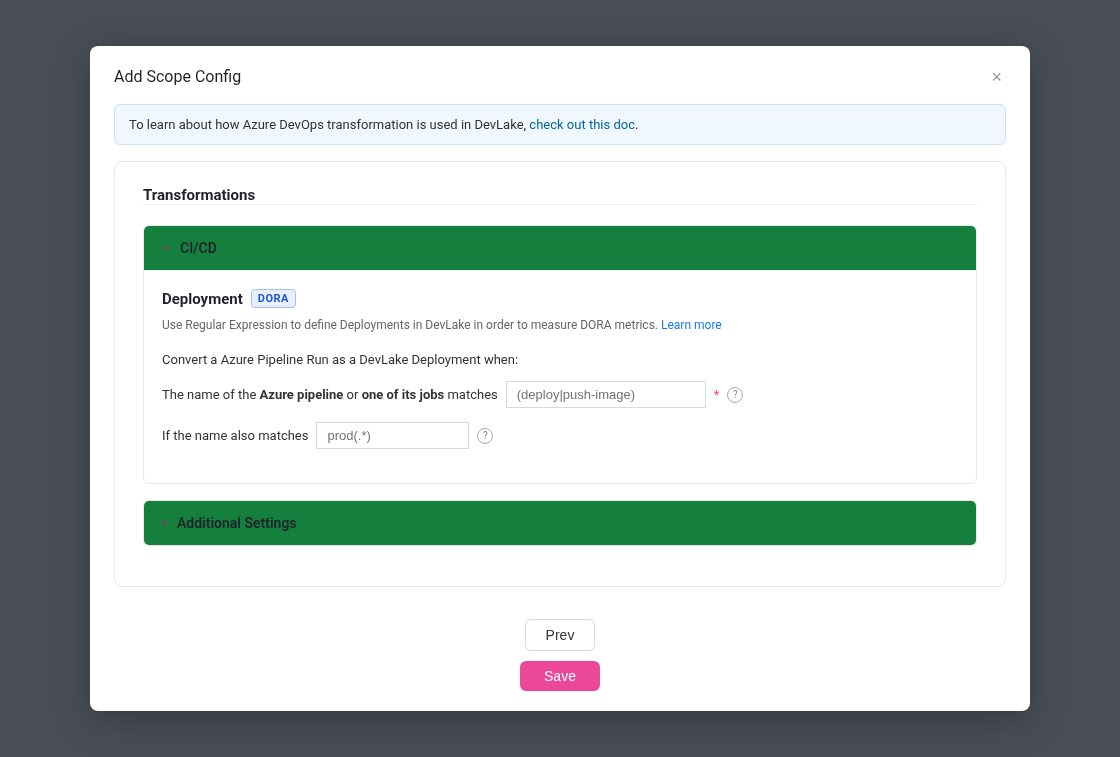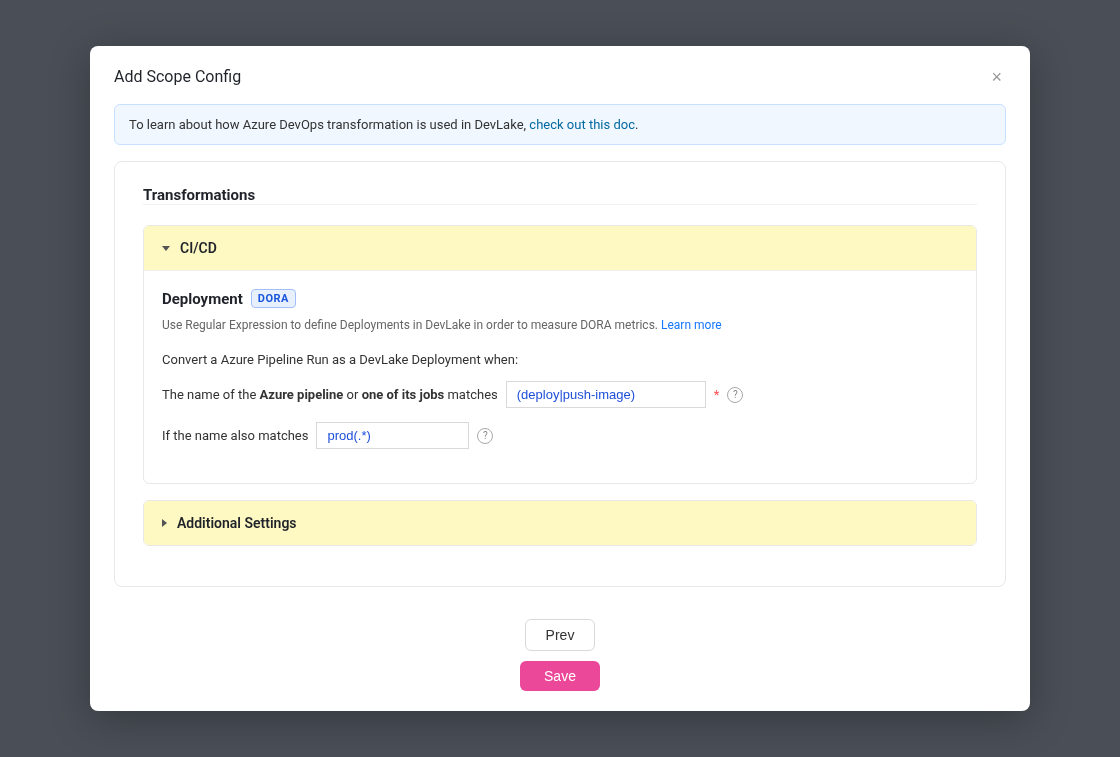--- a/index.html
+++ b/index.html
@@ -82,21 +82,21 @@
       border: 1px solid #e8e8e8;
       border-radius: 6px;
       margin-bottom: 16px;
       overflow: hidden;
     }
     .section-header {
       display: flex;
       align-items: center;
       padding: 14px 18px;
       cursor: pointer;
-      background: #fef9c3;
+      background: #15803d;
       user-select: none;
     }
     .chevron {
       width: 0; height: 0;
       border-style: solid;
       margin-right: 10px;
       flex-shrink: 0;
     }
     .chevron-down {
       border-width: 5px 4px 0 4px;
@@ -162,21 +162,21 @@
     .field-label {
       font-size: 13px;
       color: #333;
     }
     .field-label b { font-weight: 700; }
     .text-input {
       border: 1px solid #d9d9d9;
       border-radius: 0;
       padding: 5px 10px;
       font-size: 13px;
-      color: #1d4ed8;
+      color: #737373;
       background: #fff;
       outline: none;
     }
     .input-pipeline {
       width: 200px;
     }
     .input-prod {
       width: 153px;
     }
     .required-star {

